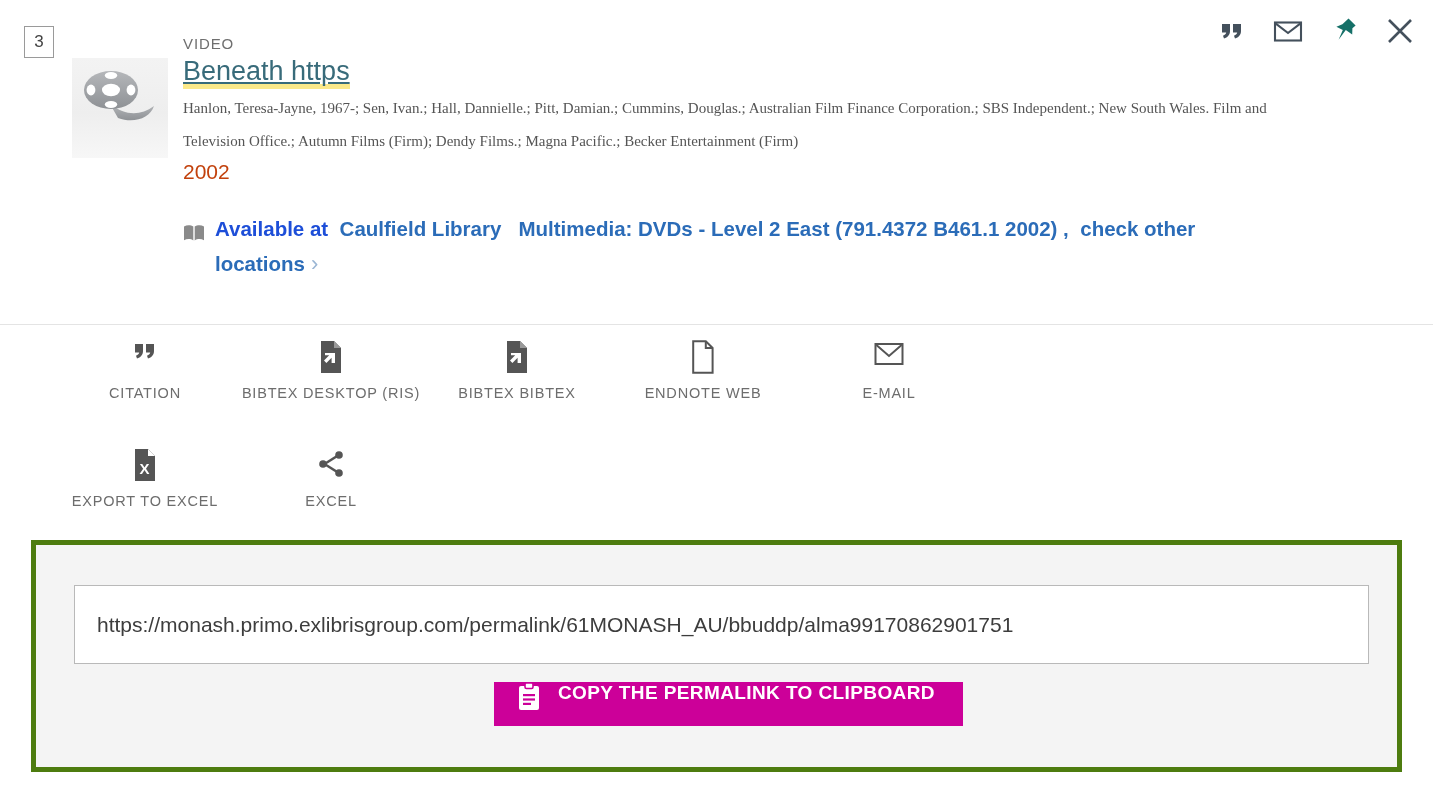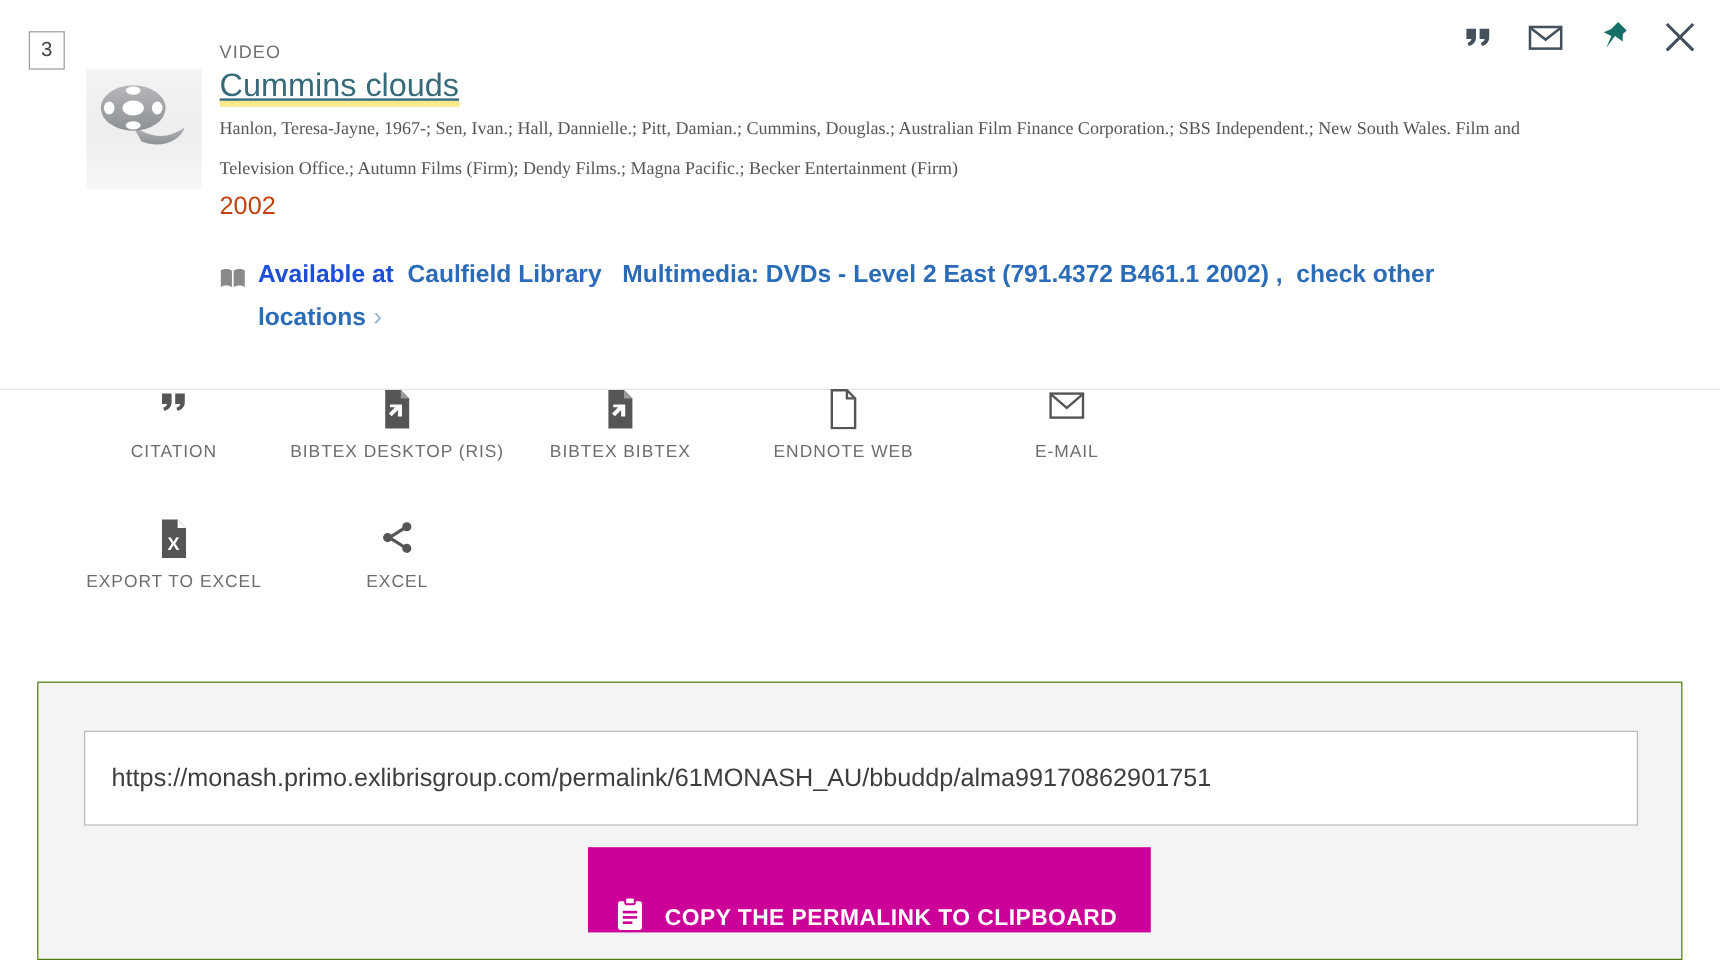--- a/index.html
+++ b/index.html
@@ -137,21 +137,21 @@
     left: 0;
     right: 0;
     top: 324px;
     height: 1px;
     background: #e4e4e4;
   }
 
   
   .sendto {
     position: absolute;
-    top: 310px;
+    top: 326px;
     left: 0;
     right: 0;
     height: 194px;
   }
   .sendto-row {
     display: flex;
     align-items: flex-start;
   }
   .st-item {
     width: 186px;
@@ -175,25 +175,25 @@
   }
   .st-item.active .st-label { color: #ffffff; font-weight: bold; }
 
   .sendto-row.row1 { padding-left: 52px; }
   .sendto-row.row2 { padding-left: 52px; margin-top: 28px; }
 
   
   .pl-panel {
     position: absolute;
     left: 31px;
-    top: 568px;
+    top: 540px;
     width: 1371px;
     height: 232px;
     background: #f4f4f4;
-    border: 1px solid #4d7c0f;
+    border: 5px solid #4d7c0f;
     box-sizing: border-box;
   }
   .pl-input {
     position: absolute;
     left: 38px;
     top: 40px;
     width: 1295px;
     height: 79px;
     box-sizing: border-box;
     background: #ffffff;
@@ -202,31 +202,31 @@
     font-size: 21px;
     color: #3d3d3d;
     padding: 0 22px;
     outline: none;
     font-weight: 300;
   }
   .pl-copy {
     position: absolute;
     left: 458px;
     top: 137px;
-    height: 71px;
+    height: 44px;
     background: #cc0099;
     border: none;
     color: #ffffff;
     font-family: "Liberation Sans", sans-serif;
     font-size: 19px;
     font-weight: bold;
     letter-spacing: 0.4px;
     padding: 0 28px 0 22px;
     display: flex;
-    align-items: flex-end;
+    align-items: flex-start;
     gap: 16px;
     cursor: pointer;
   }
 </style>
 </head>
 <body>
 
 <div class="record">
 
   <div class="seq-badge">3</div>
@@ -247,21 +247,21 @@
         <ellipse cx="31" cy="38.5" rx="6.2" ry="3.4" fill="#ffffff"></ellipse>
         <ellipse cx="11" cy="24" rx="4.4" ry="5.4" fill="#ffffff"></ellipse>
         <ellipse cx="51" cy="24" rx="4.4" ry="5.4" fill="#ffffff"></ellipse>
       </svg>
     </span>
   </div>
 
   <div class="rec-body">
     <div class="rtype">VIDEO</div>
 
-    <a class="rtitle" href="#">Cummins clouds</a>
+    <a class="rtitle" href="#">Beneath https</a>
 
     <div class="rauthors">Hanlon, Teresa-Jayne, 1967-; Sen, Ivan.; Hall, Dannielle.; Pitt, Damian.; Cummins, Douglas.; Australian Film Finance Corporation.; SBS Independent.; New South Wales. Film and Television Office.; Autumn Films (Firm); Dendy Films.; Magna Pacific.; Becker Entertainment (Firm)</div>
 
     <div class="ryear">2002</div>
 
     <div class="availability">
       <span class="book-icon">
         <svg width="22" height="18" viewBox="0 0 22 18" xmlns="http://www.w3.org/2000/svg">
           <path d="M1 2.4 C4 0.6, 8 0.9, 10.3 2.6 L10.3 16.4 C8 14.7, 4 14.4, 1 16.2 Z" fill="#8a8a8a"></path>
           <path d="M21 2.4 C18 0.6, 14 0.9, 11.7 2.6 L11.7 16.4 C14 14.7, 18 14.4, 21 16.2 Z" fill="#8a8a8a"></path>

